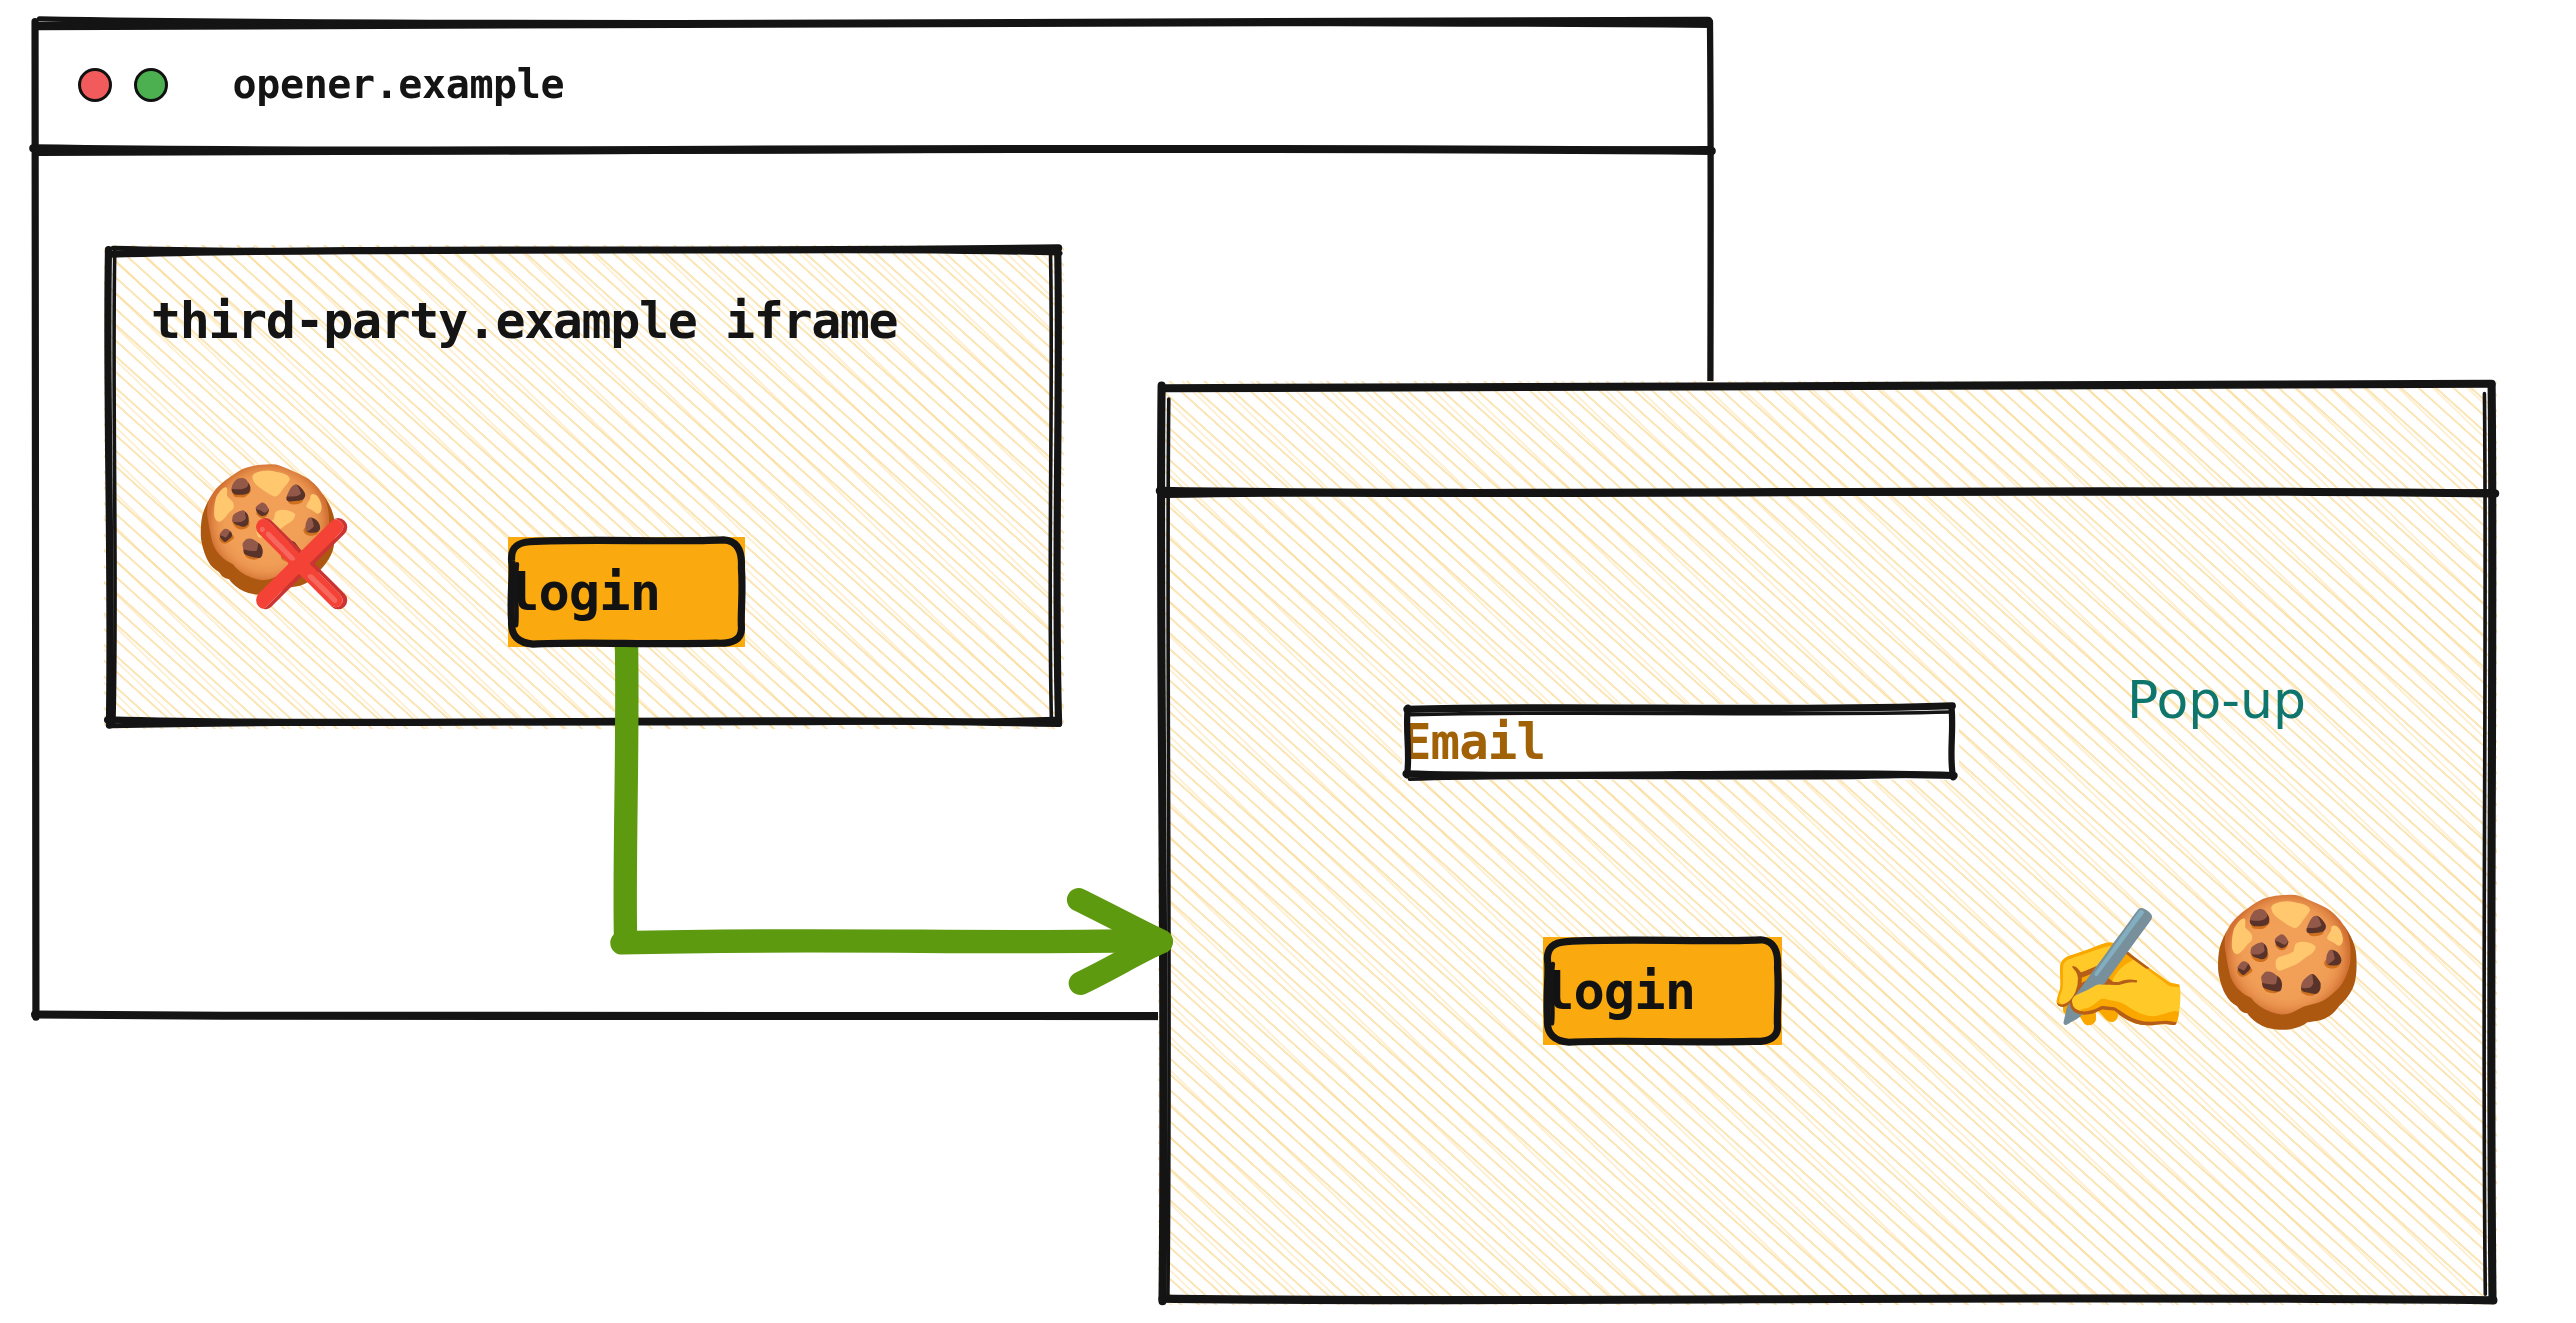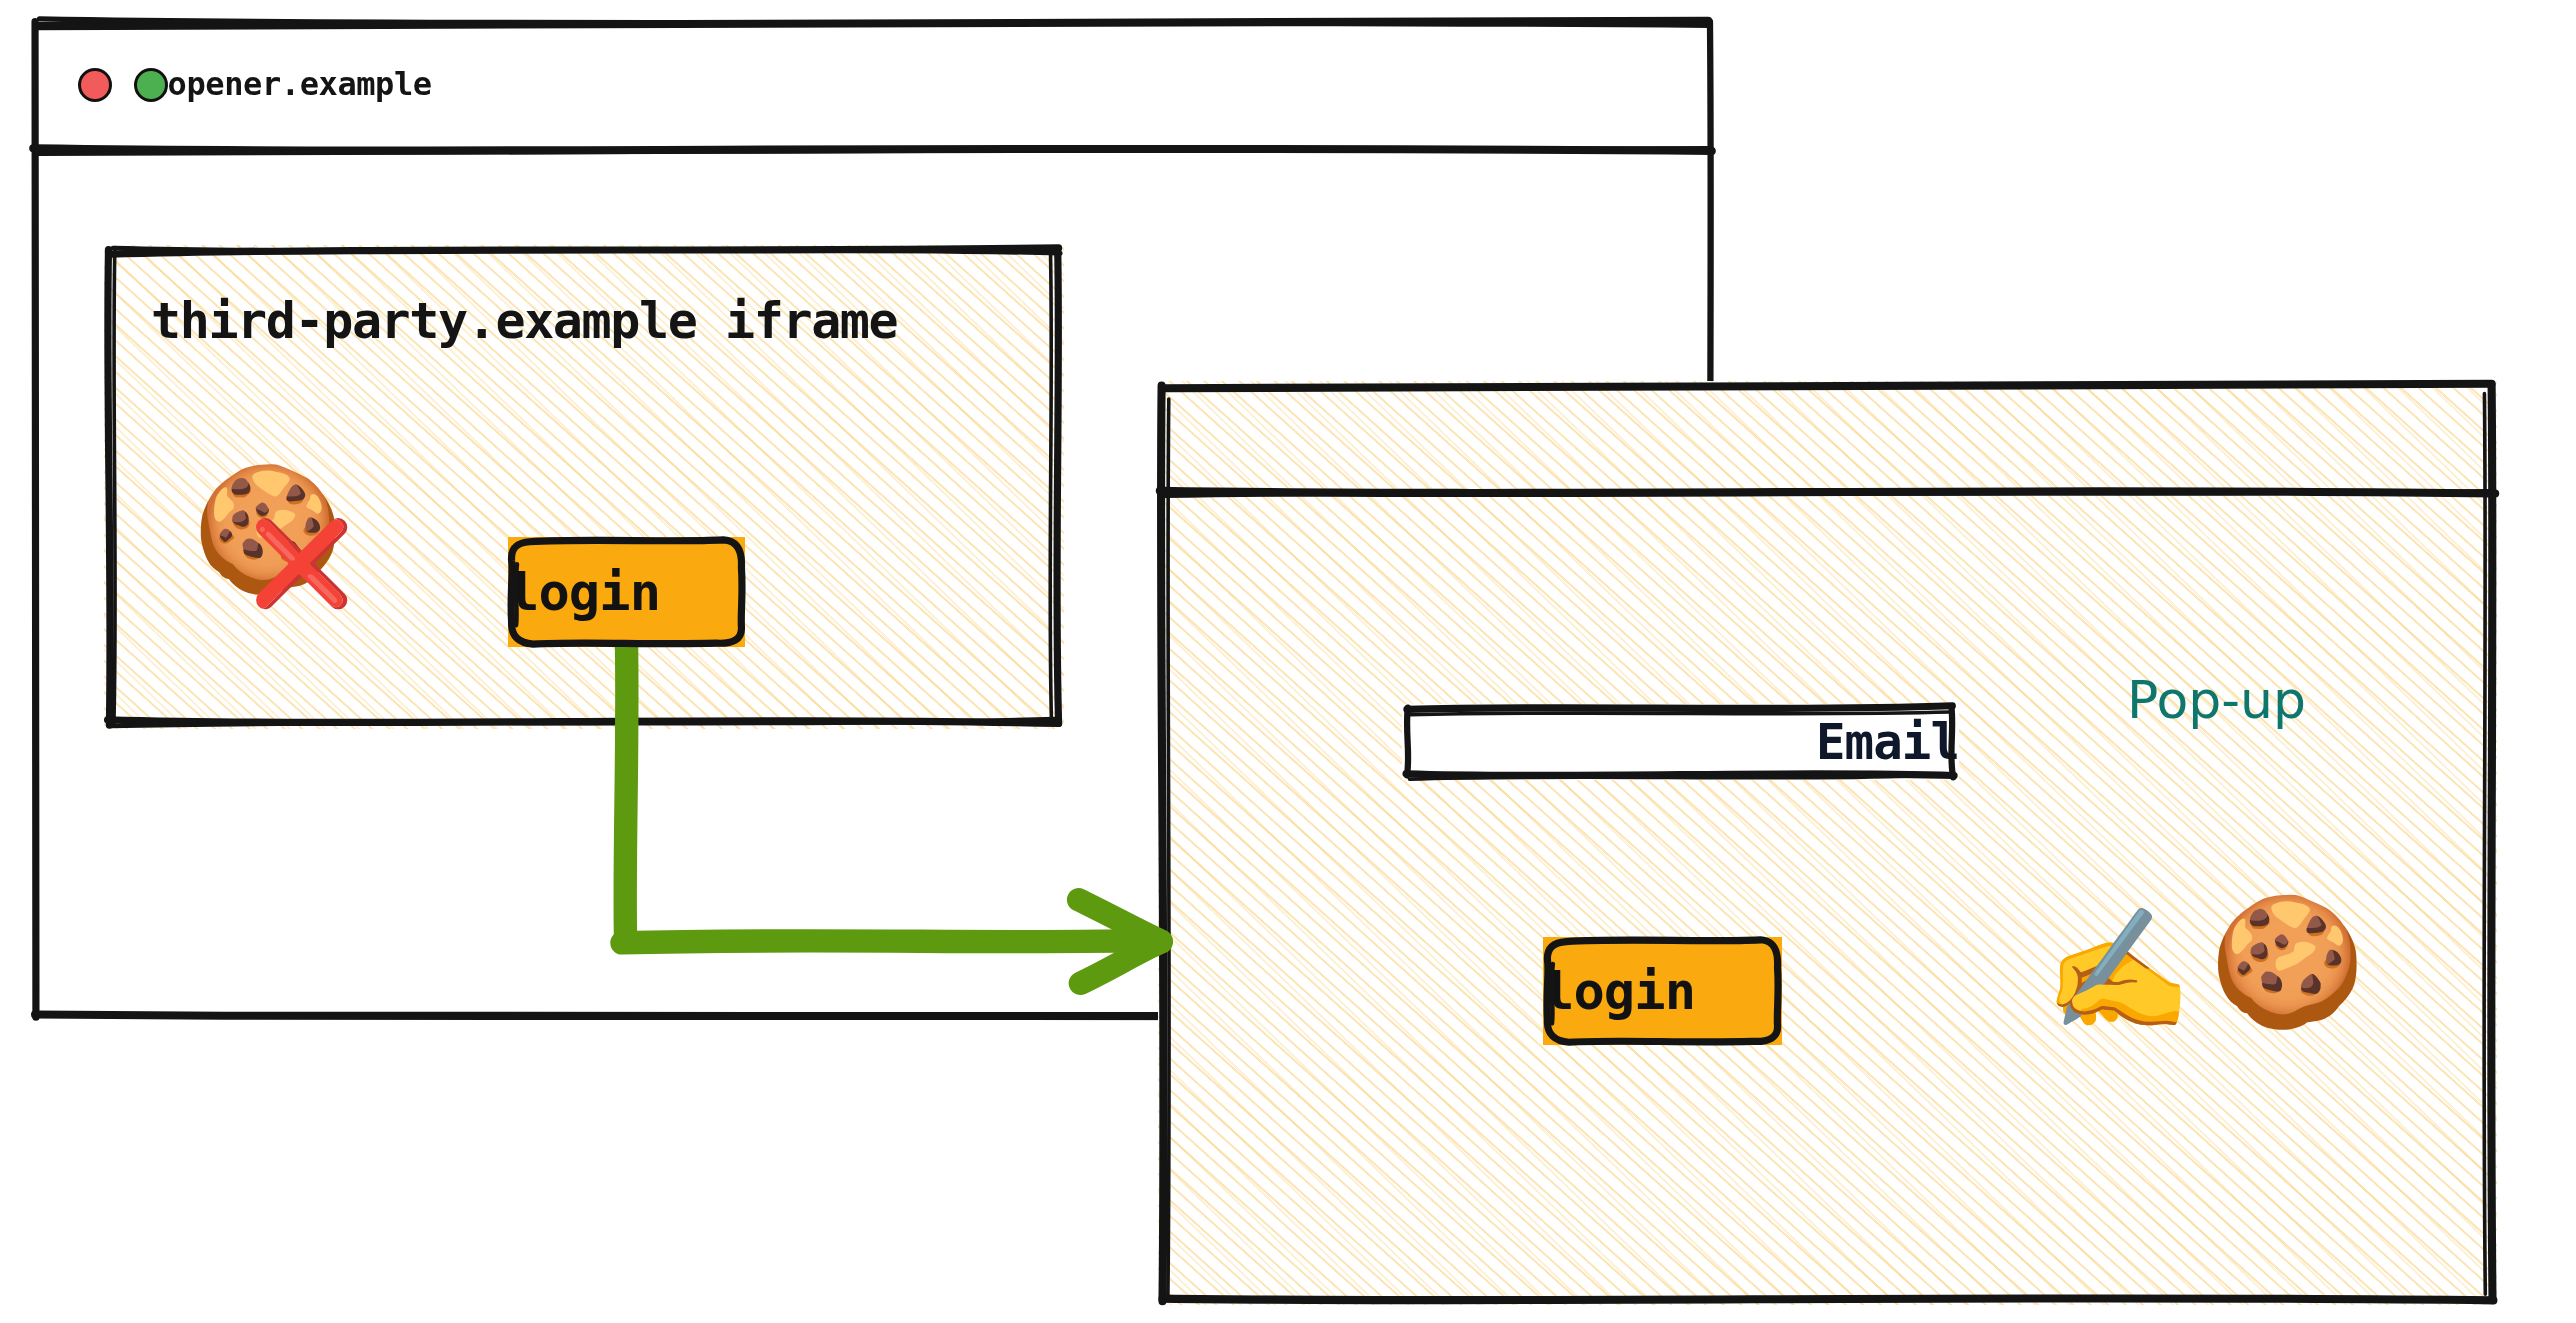--- a/index.html
+++ b/index.html
@@ -98,21 +98,22 @@
     background: #ffffff;
     z-index: 10;
   }
   #opener-titlebar {
     height: 133px;
     padding-left: 47px;
   }
   #opener-titlebar .dots { gap: 21.6px; }
   #opener-titlebar .dot { width: 34px; height: 34px; }
   #opener-window .win-title {
-    font-size: 32px;
+    font-size: 40px;
+    margin-left: 65px;
     margin-top: -1.8px;
   }
 
   
   #iframe-box {
     position: absolute;
     left: 104px;
     top: 245px;
     width: 960px;
     height: 484px;
@@ -202,25 +203,25 @@
     font-size: 48px;
     margin-left: 63px;
     margin-top: -1.8px;
   }
 
   .field {
     position: absolute;
     background: #ffffff;
     display: flex;
     align-items: center;
-    justify-content: flex-end;
+    justify-content: flex-start;
     font-family: "DejaVu Sans Mono", monospace;
     font-weight: 700;
     font-size: 49px;
-    color: #0f172a;
+    color: #a16207;
     letter-spacing: -0.9px;
     box-sizing: border-box;
     z-index: 26;
   }
   #email-field {
     left: 1402px;
     top: 704px;
     width: 557px;
     height: 76px;
   }

